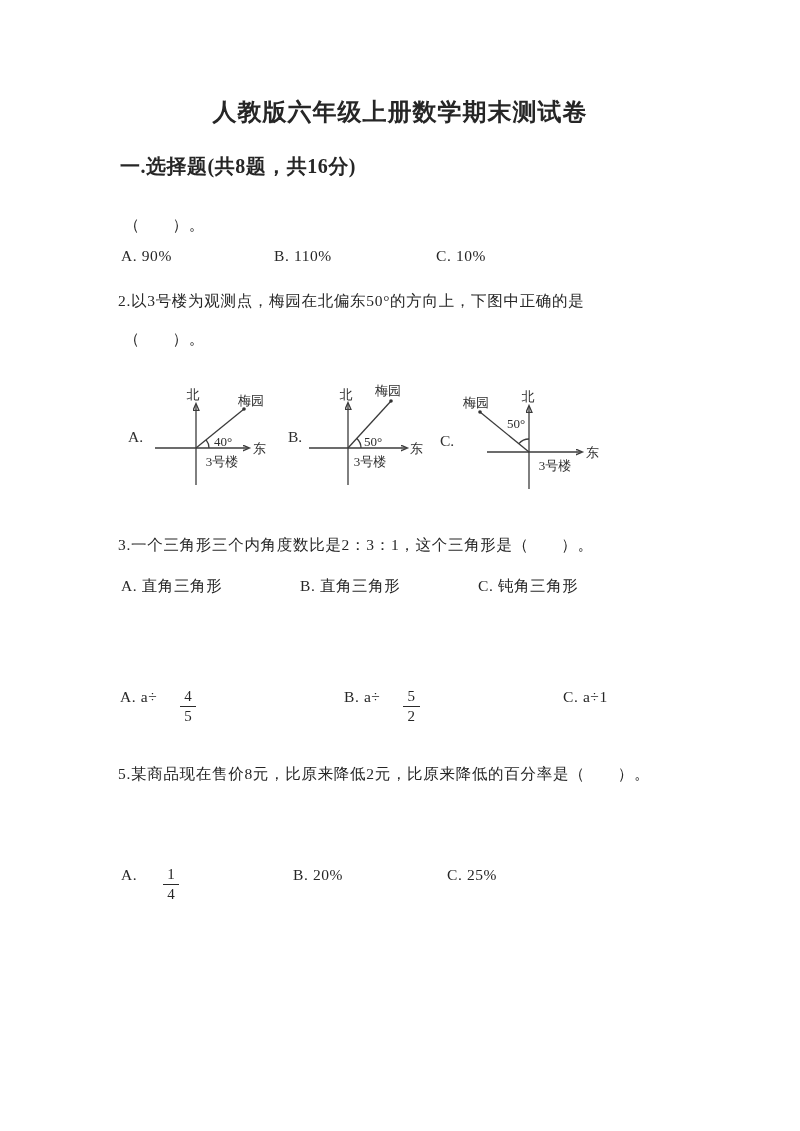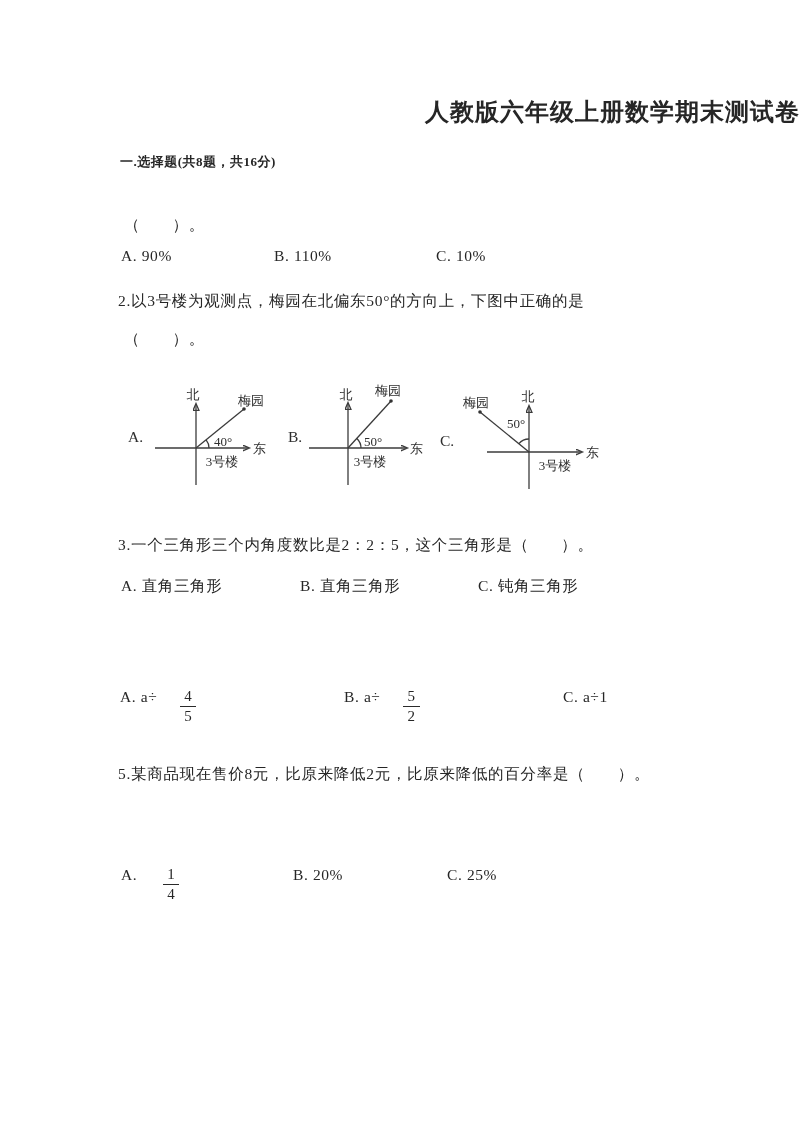--- a/index.html
+++ b/index.html
@@ -10,29 +10,29 @@
     margin: 0 auto;
     background: #ffffff;
     font-family: "Liberation Serif", "DejaVu Serif", serif;
     color: #262626;
     overflow: hidden;
   }
   .title {
     position: absolute;
     top: 96px; left: 0; width: 100%;
     margin: 0;
-    text-align: right;
+    text-align: center;
     font-size: 24px;
     font-weight: bold;
     letter-spacing: 1px;
   }
   .heading {
     position: absolute;
     top: 153px; left: 120px;
-    font-size: 13px;
+    font-size: 20px;
     font-weight: bold;
     letter-spacing: 0.5px;
     white-space: nowrap;
   }
   .tline {
     position: absolute;
     left: 118px;
     font-size: 15.5px;
     letter-spacing: 0.7px;
     white-space: nowrap;
@@ -143,21 +143,21 @@
     <line x1="94" y1="77" x2="45" y2="37"></line>
     <circle cx="45" cy="37" r="1.8"></circle>
     <path d="M 94 64 A 13 13 0 0 0 83.9 68.7"></path>
     <text x="93" y="26" text-anchor="middle">北</text>
     <text x="151" y="82">东</text>
     <text x="41" y="32" text-anchor="middle">梅园</text>
     <text x="81" y="53" text-anchor="middle">50°</text>
     <text x="120" y="95" text-anchor="middle">3号楼</text>
   </svg>
 
-  <div class="tline" style="top:535px">3.一个三角形三个内角度数比是2：2：5，这个三角形是（　　）。</div>
+  <div class="tline" style="top:535px">3.一个三角形三个内角度数比是2：3：1，这个三角形是（　　）。</div>
   <div class="optrow" style="top:576px">
     <span class="opt" style="left:120px">A. 直角三角形</span>
     <span class="opt" style="left:299px">B. 直角三角形</span>
     <span class="opt" style="left:477px">C. 钝角三角形</span>
   </div>
 
   <div class="optrow" style="top:688px">
     <span class="fopt" style="left:119px">
       <span>A. a÷</span>
       <span class="frac gap-a">

